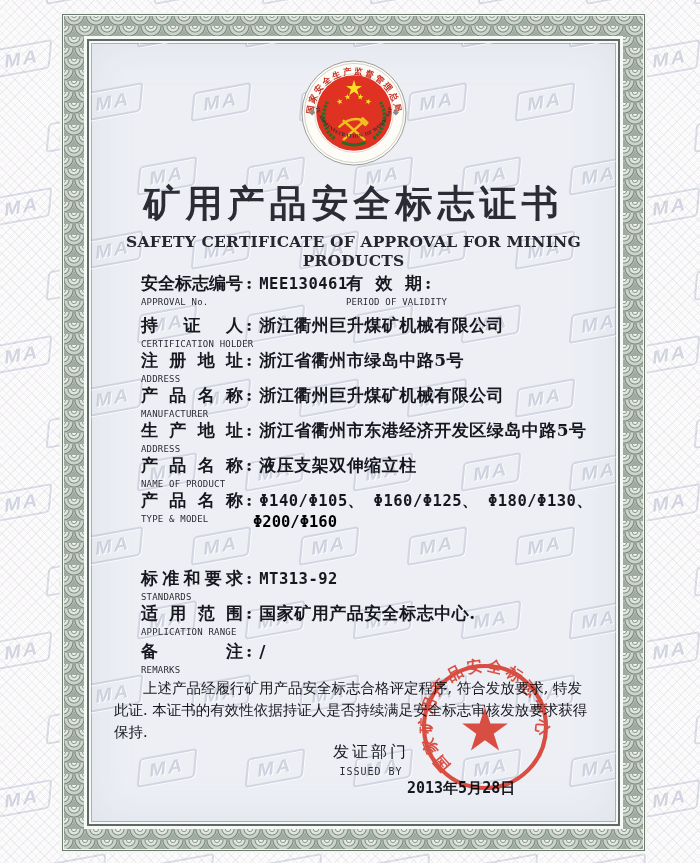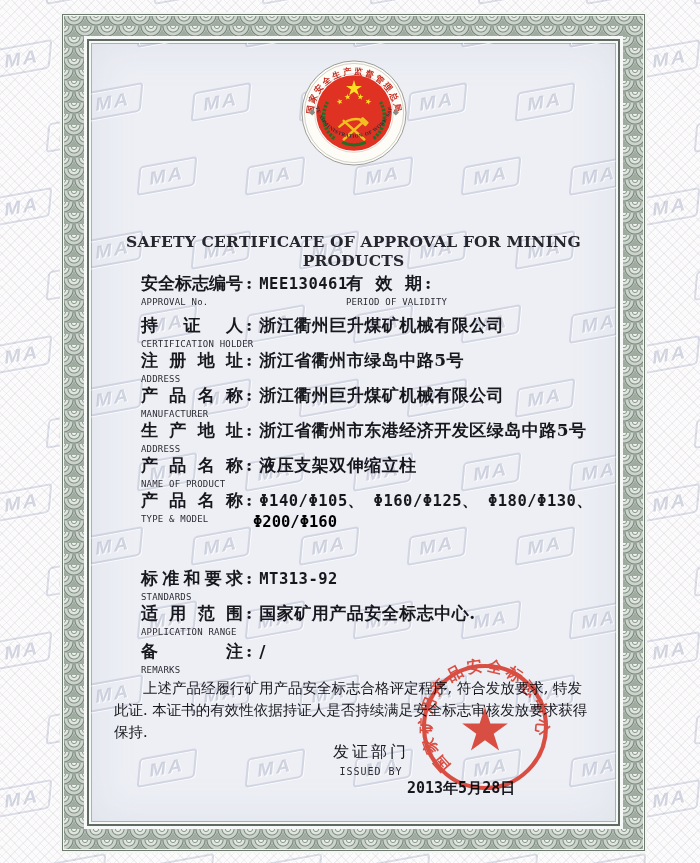--- a/index.html
+++ b/index.html
@@ -262,20 +262,21 @@
               <text font-size="8.6" font-weight="bold" fill="#c42a1d" letter-spacing="2.2">
                 <textPath href="#arcTopE" startOffset="50%" text-anchor="middle">国家安全生产监督管理总局</textPath>
               </text>
               <text font-size="4.7" font-weight="bold" fill="#33333b" letter-spacing="0.3">
                 <textPath href="#arcBotE" startOffset="50%" text-anchor="middle">STATE ADMINISTRATION OF WORK SAFETY</textPath>
               </text>
               <rect x="10.2" y="52.2" width="4.4" height="4.4" transform="rotate(45 12.4 54.4)" fill="#8a8a84"></rect>
               <rect x="95.4" y="52.2" width="4.4" height="4.4" transform="rotate(45 97.6 54.4)" fill="#8a8a84"></rect>
             </svg>
 
+            <div class="title">矿用产品安全标志证书</div>
             <div class="subtitle">SAFETY CERTIFICATE OF APPROVAL FOR MINING PRODUCTS</div>
 
             <div class="row" style="top:229px">
               <div class="cnline">
                 <span class="lab" style="width:102px">安全标志编号</span>
                   <span class="colon">:</span>
                 <span class="val latin">MEE130461</span>
               </div>
               <div class="en">APPROVAL No.</div>
               <div class="group2">

